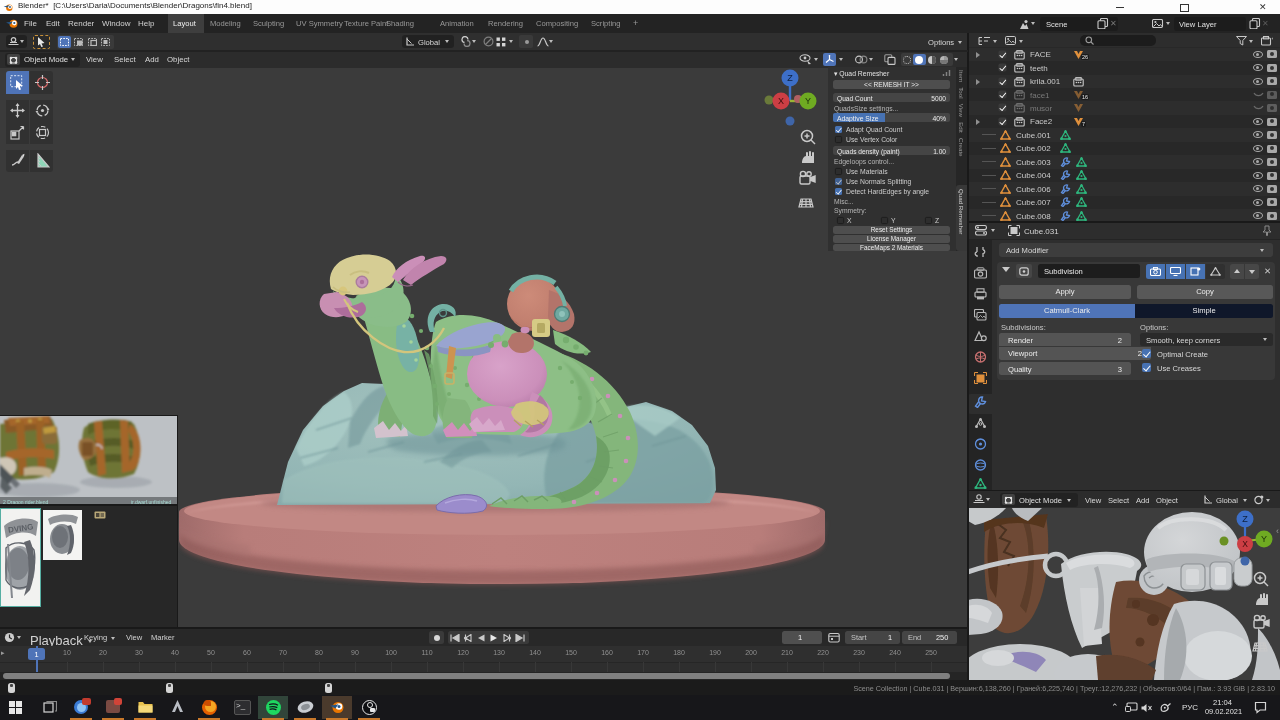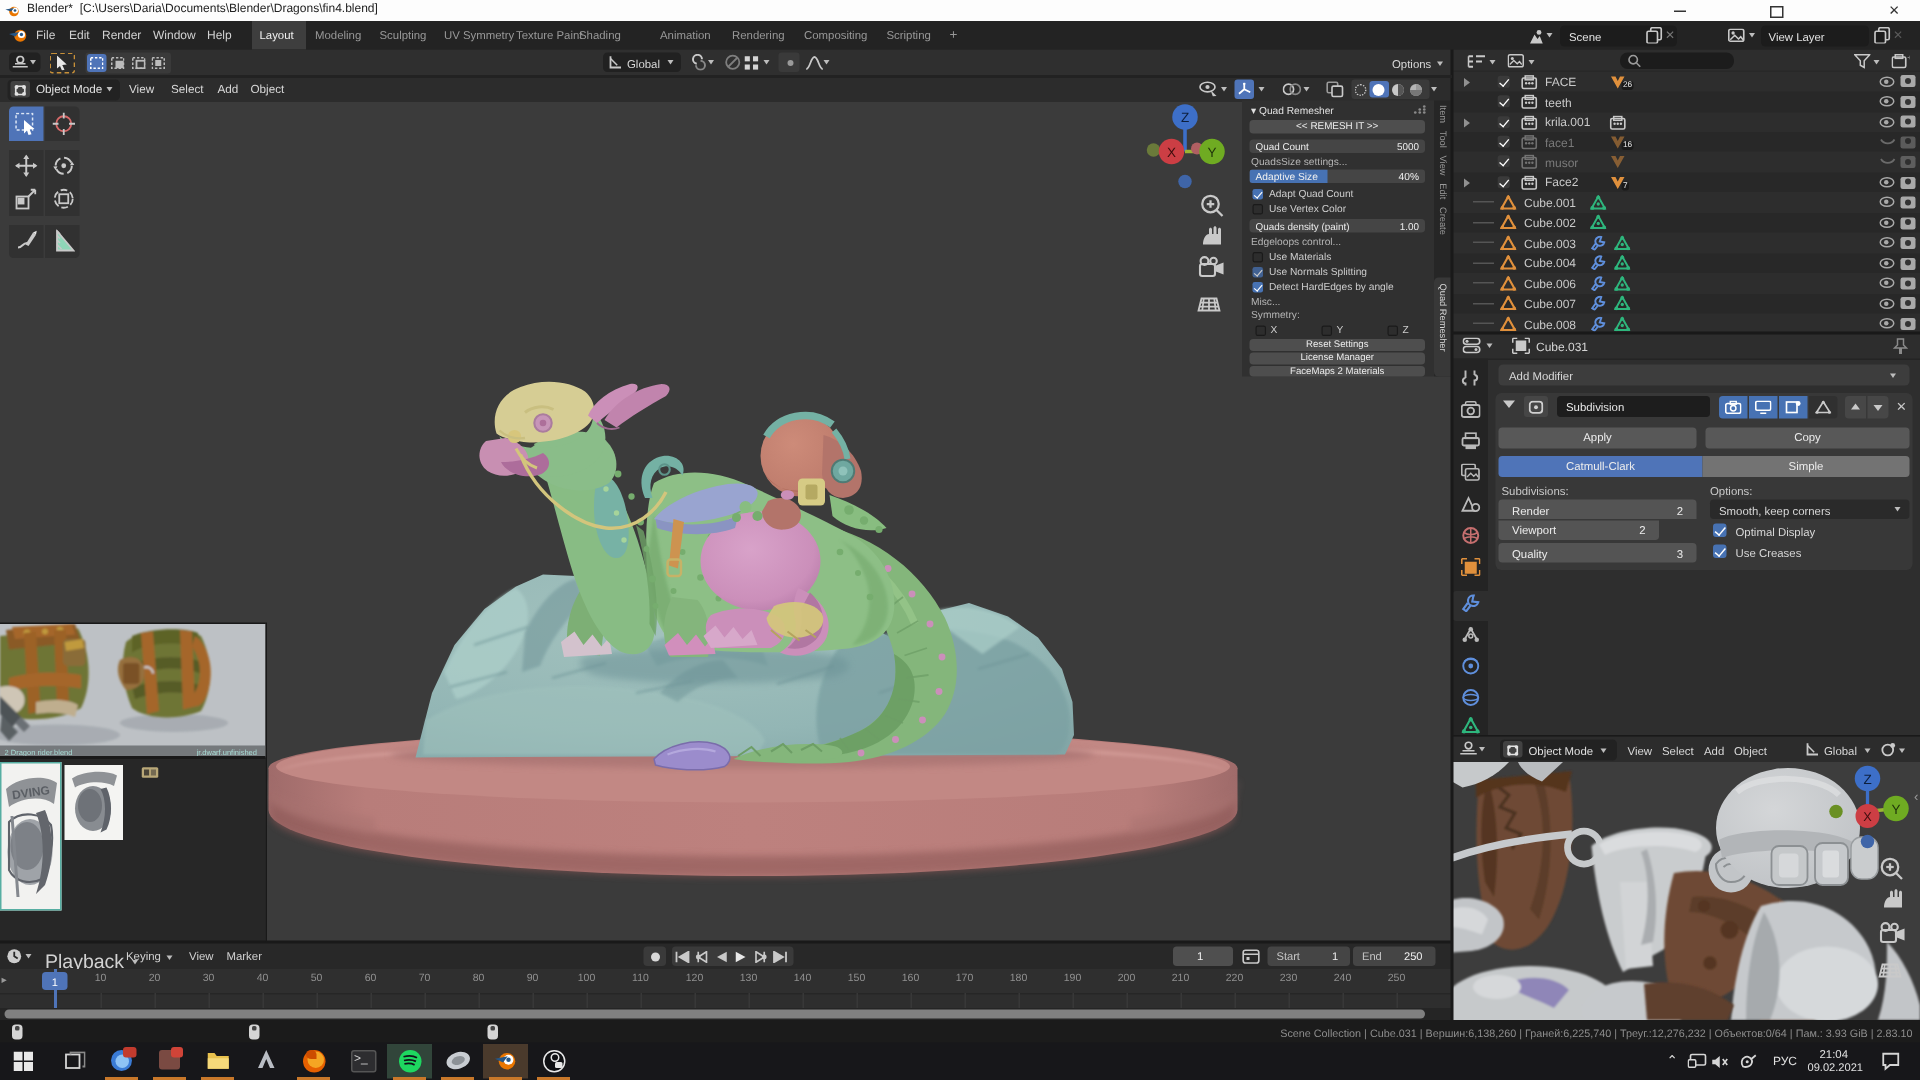--- a/index.html
+++ b/index.html
@@ -1002,40 +1002,40 @@
         <circle cx="1.4" cy="7.8" r="1" fill="#c9c9c9"></circle>
       </svg>
  <div class="ab" style="left:262px;top:42px;width:14px;height:15px;background:#474747;border-radius:2.5px 0 0 2.5px;"></div>
  <div class="ab" style="left:277px;top:42px;width:14px;height:15px;background:#474747;border-radius:0 2.5px 2.5px 0;"></div>
  <div class="ab" style="left:266px;top:47px;width:0;height:0;border-left:3px solid transparent;border-right:3px solid transparent;border-bottom:4px solid #c9c9c9;"></div>
  <div class="ab" style="left:281px;top:48px;width:0;height:0;border-left:3px solid transparent;border-right:3px solid transparent;border-top:4px solid #c9c9c9;"></div>
  <div class="tx" style="left:296px;top:44px;font-size:8.5px;color:#c9c9c9;">✕</div>
  <div class="btn" style="left:31px;top:63px;width:132px;height:14px;line-height:14px;font-size:7.6px;background:#585858;">Apply</div>
  <div class="btn" style="left:169px;top:63px;width:136px;height:14px;line-height:14px;font-size:7.6px;background:#585858;">Copy</div>
  <div class="btn" style="left:31px;top:82px;width:136px;height:14px;line-height:14px;font-size:7.6px;background:#4f74b8;border-radius:2.5px 0 0 2.5px;">Catmull-Clark</div>
- <div class="btn" style="left:167px;top:82px;width:138px;height:14px;line-height:14px;font-size:7.6px;background:#737373;border-radius:0 2.5px 2.5px 0;">Simple</div>
+ <div class="btn" style="left:167px;top:82px;width:138px;height:14px;line-height:14px;font-size:7.6px;background:#0f172a;border-radius:0 2.5px 2.5px 0;">Simple</div>
  <div class="tx" style="left:33px;top:101px;">Subdivisions:</div>
  <div class="tx" style="left:172px;top:101px;">Options:</div>
  <div class="btn" style="left:31px;top:111px;width:132px;height:13px;background:#545454;border-radius:2.5px 2.5px 0 0;">
         <span style="position:absolute;left:9px;top:2.5px;">Render</span>
         <span style="position:absolute;right:9px;top:2.5px;">2</span>
       </div>
- <div class="btn" style="left:31px;top:124.5px;width:107px;height:13px;background:#545454;border-radius:0 0 2.5px 2.5px;">
+ <div class="btn" style="left:31px;top:124.5px;width:152px;height:13px;background:#545454;border-radius:0 0 2.5px 2.5px;">
         <span style="position:absolute;left:9px;top:2.5px;">Viewport</span>
         <span style="position:absolute;right:9px;top:2.5px;">2</span>
       </div>
  <div class="btn" style="left:31px;top:140px;width:132px;height:13px;background:#545454;">
         <span style="position:absolute;left:9px;top:2.5px;">Quality</span>
         <span style="position:absolute;right:9px;top:2.5px;">3</span>
       </div>
  <div class="ab" style="left:172px;top:111px;width:133px;height:13px;background:#2a2a2a;border-radius:2.5px;"></div>
  <div class="tx" style="left:178px;top:113.5px;color:#d8d8d8;">Smooth, keep corners</div>
  <span class="vdn ab" style="left:295px;top:116px;"></span>
  <div class="ck" style="left:174px;top:127px;"></div>
- <div class="tx" style="left:189px;top:127.5px;color:#d8d8d8;">Optimal Display</div>
+ <div class="tx" style="left:189px;top:127.5px;color:#d8d8d8;">Optimal Create</div>
  <div class="ck" style="left:174px;top:141px;"></div>
  <div class="tx" style="left:189px;top:141.5px;color:#d8d8d8;">Use Creases</div>
 </div>
 
 <div class="ab" style="left:968px;top:491px;width:312px;height:189px;background:#2c2c2c;overflow:hidden;">
 
  <svg class="ab" style="left:5px;top:3px" width="12" height="10" viewBox="0 0 12 10">
         <circle cx="6" cy="3" r="2.2" fill="none" stroke="#c9c9c9" stroke-width="1.1"></circle>
         <path d="M0.5 8.5 L11.5 8.5 M2 6.5 L10 6.5" stroke="#c9c9c9" stroke-width="1"></path>
       </svg>

